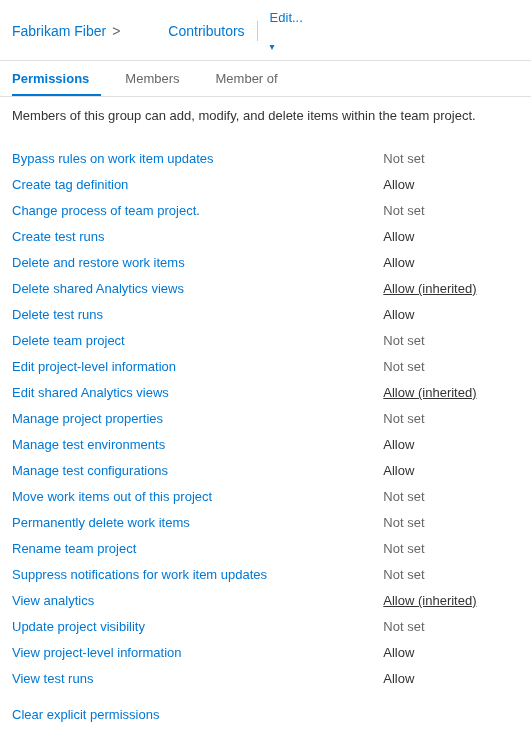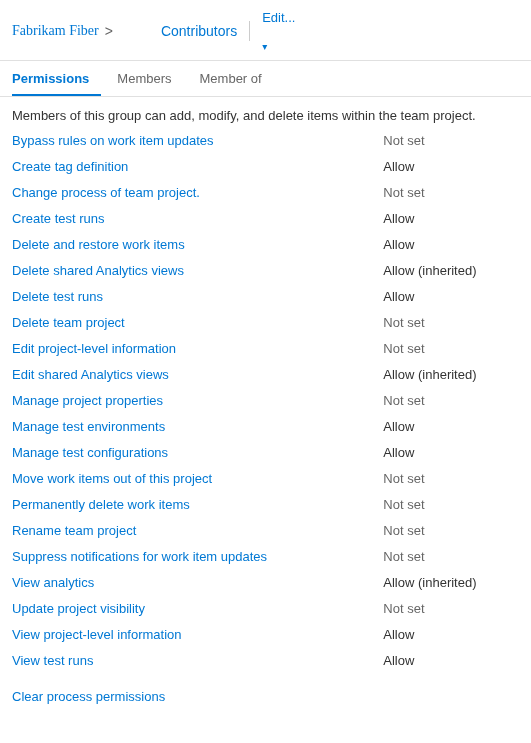--- a/index.html
+++ b/index.html
@@ -16,21 +16,20 @@
       padding: 10px 12px 8px 12px;
       border-bottom: 1px solid #e0e0e0;
       display: flex;
       align-items: center;
       gap: 6px;
     }
 
     .header-breadcrumb {
       font-size: 14px;
       color: #0078d4;
-      font-family: Liberation Serif, serif;
     }
 
     .header-separator {
       color: #666;
       font-size: 14px;
     }
 
     .header-title {
       font-size: 14px;
       color: #0078d4;
@@ -53,21 +52,21 @@
       gap: 16px;
       flex-direction: column;
     }
 
     .header-edit-btn .caret {
       font-size: 10px;
     }
 
     .tabs {
       display: flex;
-      gap: 0;
+      gap: 8px;
       padding: 0 12px;
       border-bottom: 1px solid #e0e0e0;
     }
 
     .tab {
       padding: 10px 12px 8px 0;
       font-size: 13px;
       cursor: pointer;
       color: #666;
       border-bottom: 2px solid transparent;
@@ -80,21 +79,21 @@
       font-weight: 600;
     }
 
     .content {
       padding: 10px 12px;
     }
 
     .description {
       font-size: 13px;
       color: #333;
-      margin-bottom: 2px;
+      margin-bottom: 20px;
       line-height: 1.4;
     }
 
     .permissions-table {
       width: 100%;
       border-collapse: collapse;
     }
 
     .permissions-table tr {
       height: 26px;
@@ -112,20 +111,21 @@
       padding-right: 20px;
     }
 
     .perm-value {
       color: #333;
       white-space: nowrap;
     }
 
     .perm-value.allow-inherited {
       color: #333;
+      text-decoration: underline;
     }
 
     .perm-value.allow {
       color: #333;
     }
 
     .perm-value.not-set {
       color: #666;
     }
 
@@ -242,14 +242,14 @@
           <td class="perm-name">View project-level information</td>
           <td class="perm-value allow">Allow</td>
         </tr>
         <tr>
           <td class="perm-name">View test runs</td>
           <td class="perm-value allow">Allow</td>
         </tr>
       </tbody>
   </table>
 
-  <div class="clear-link">Clear process permissions</div>
+  <div class="clear-link">Clear explicit permissions</div>
 </div>
 
 </body></html>

